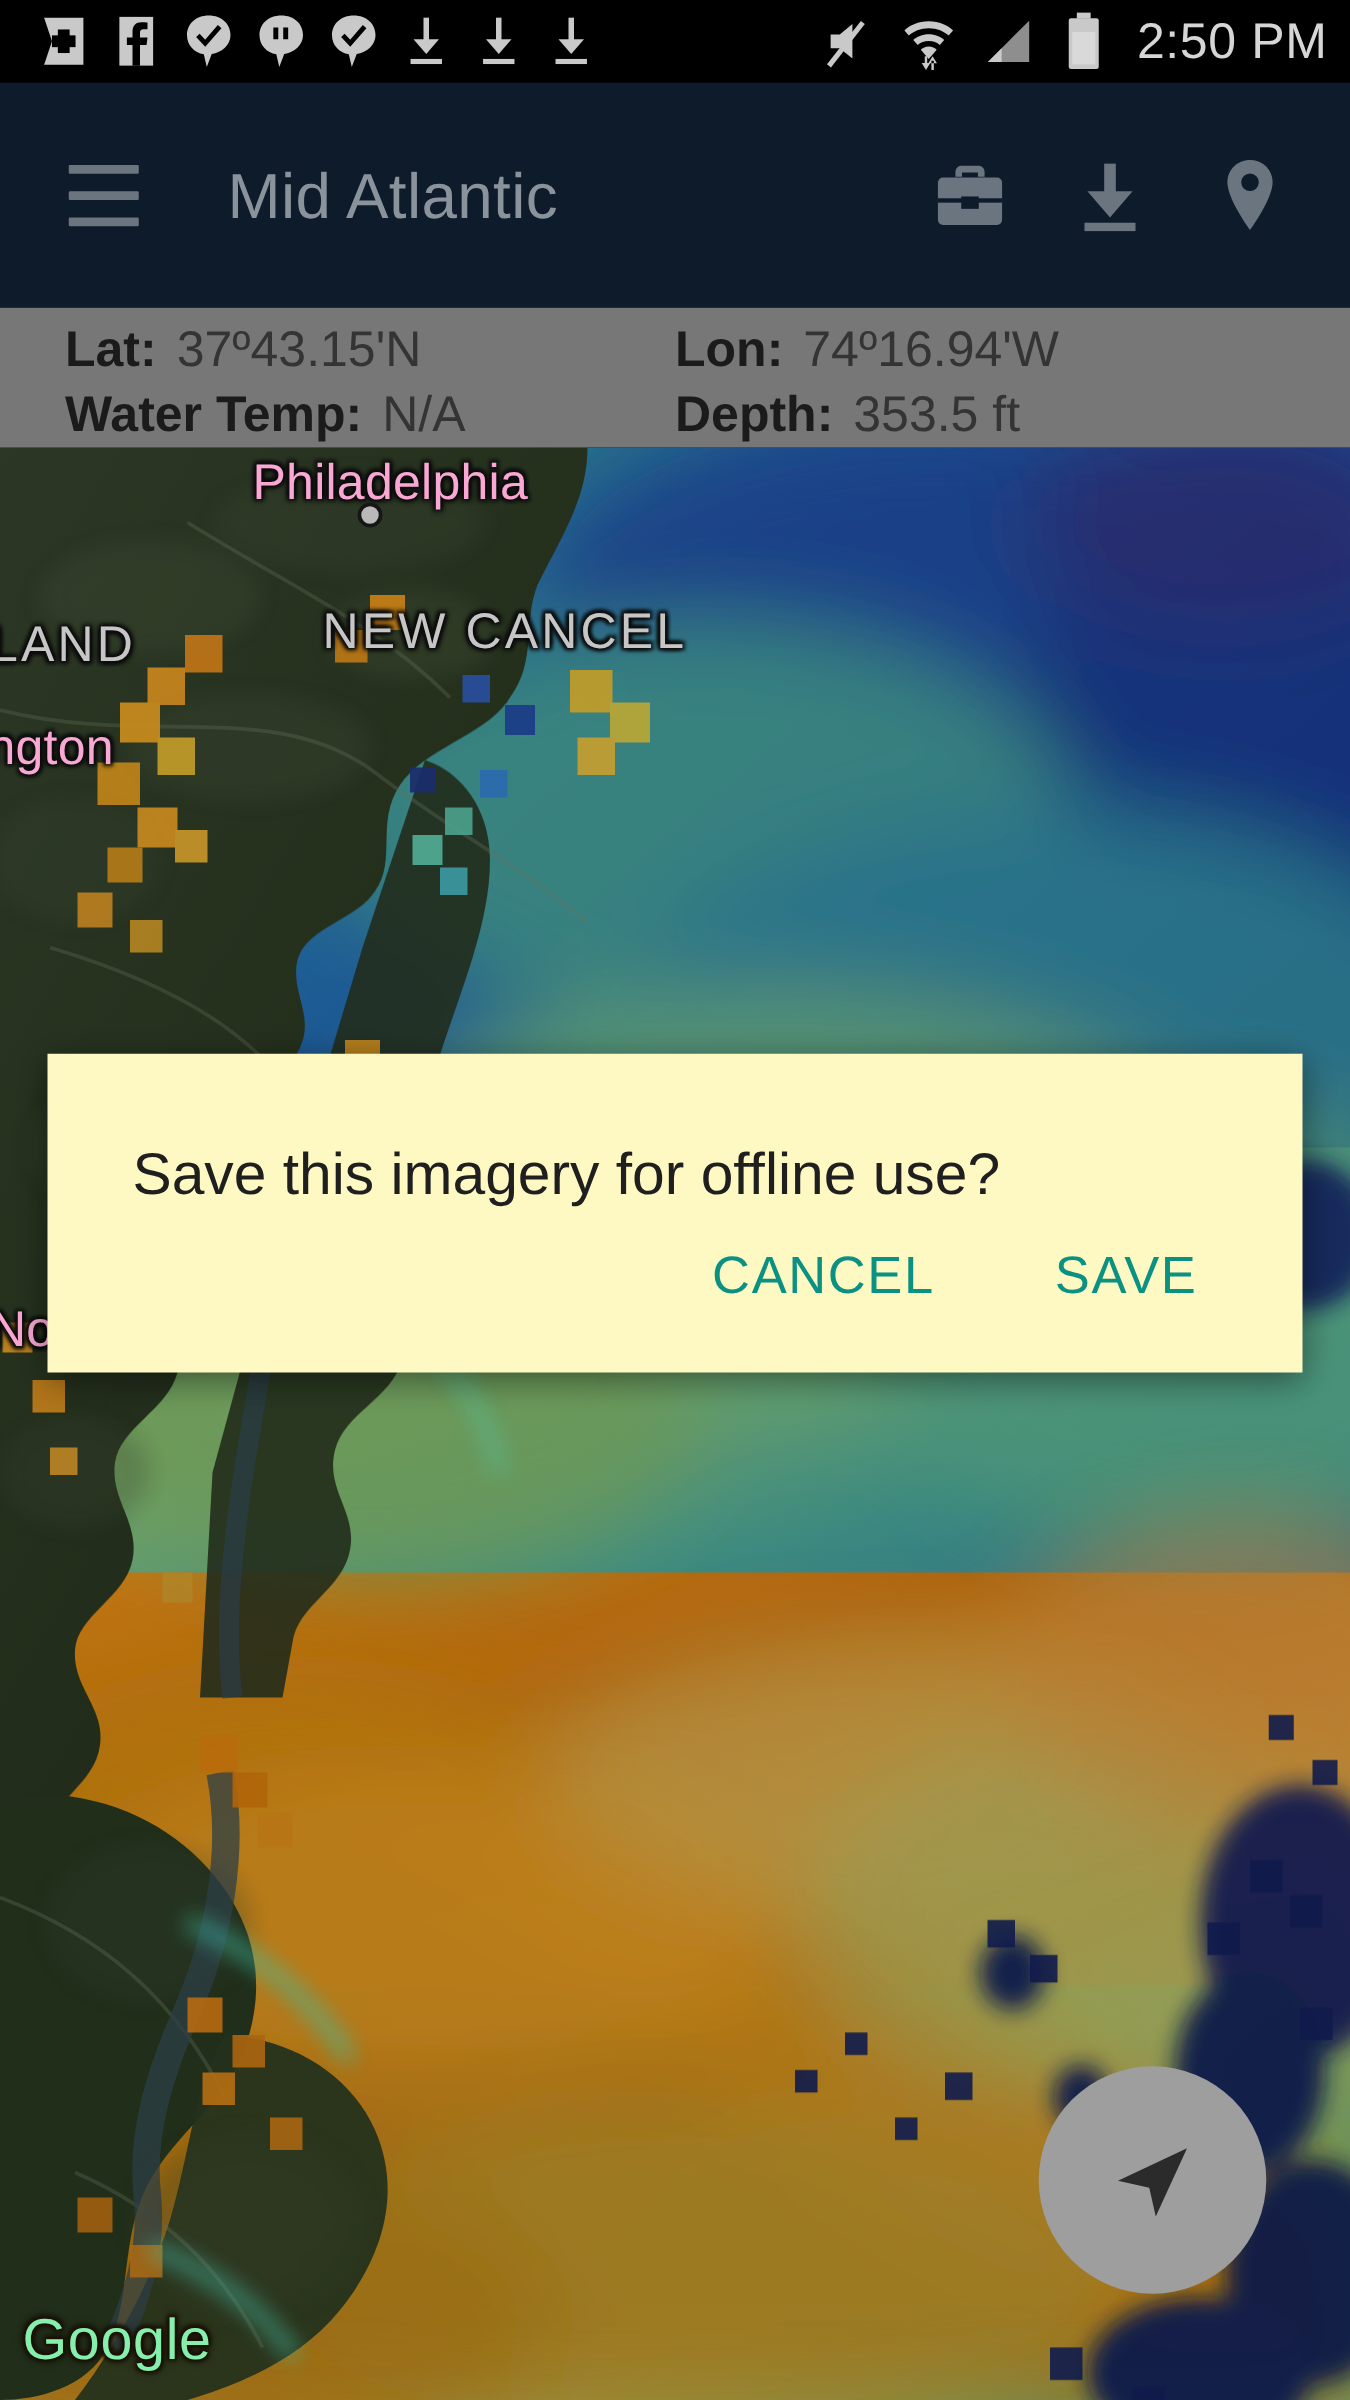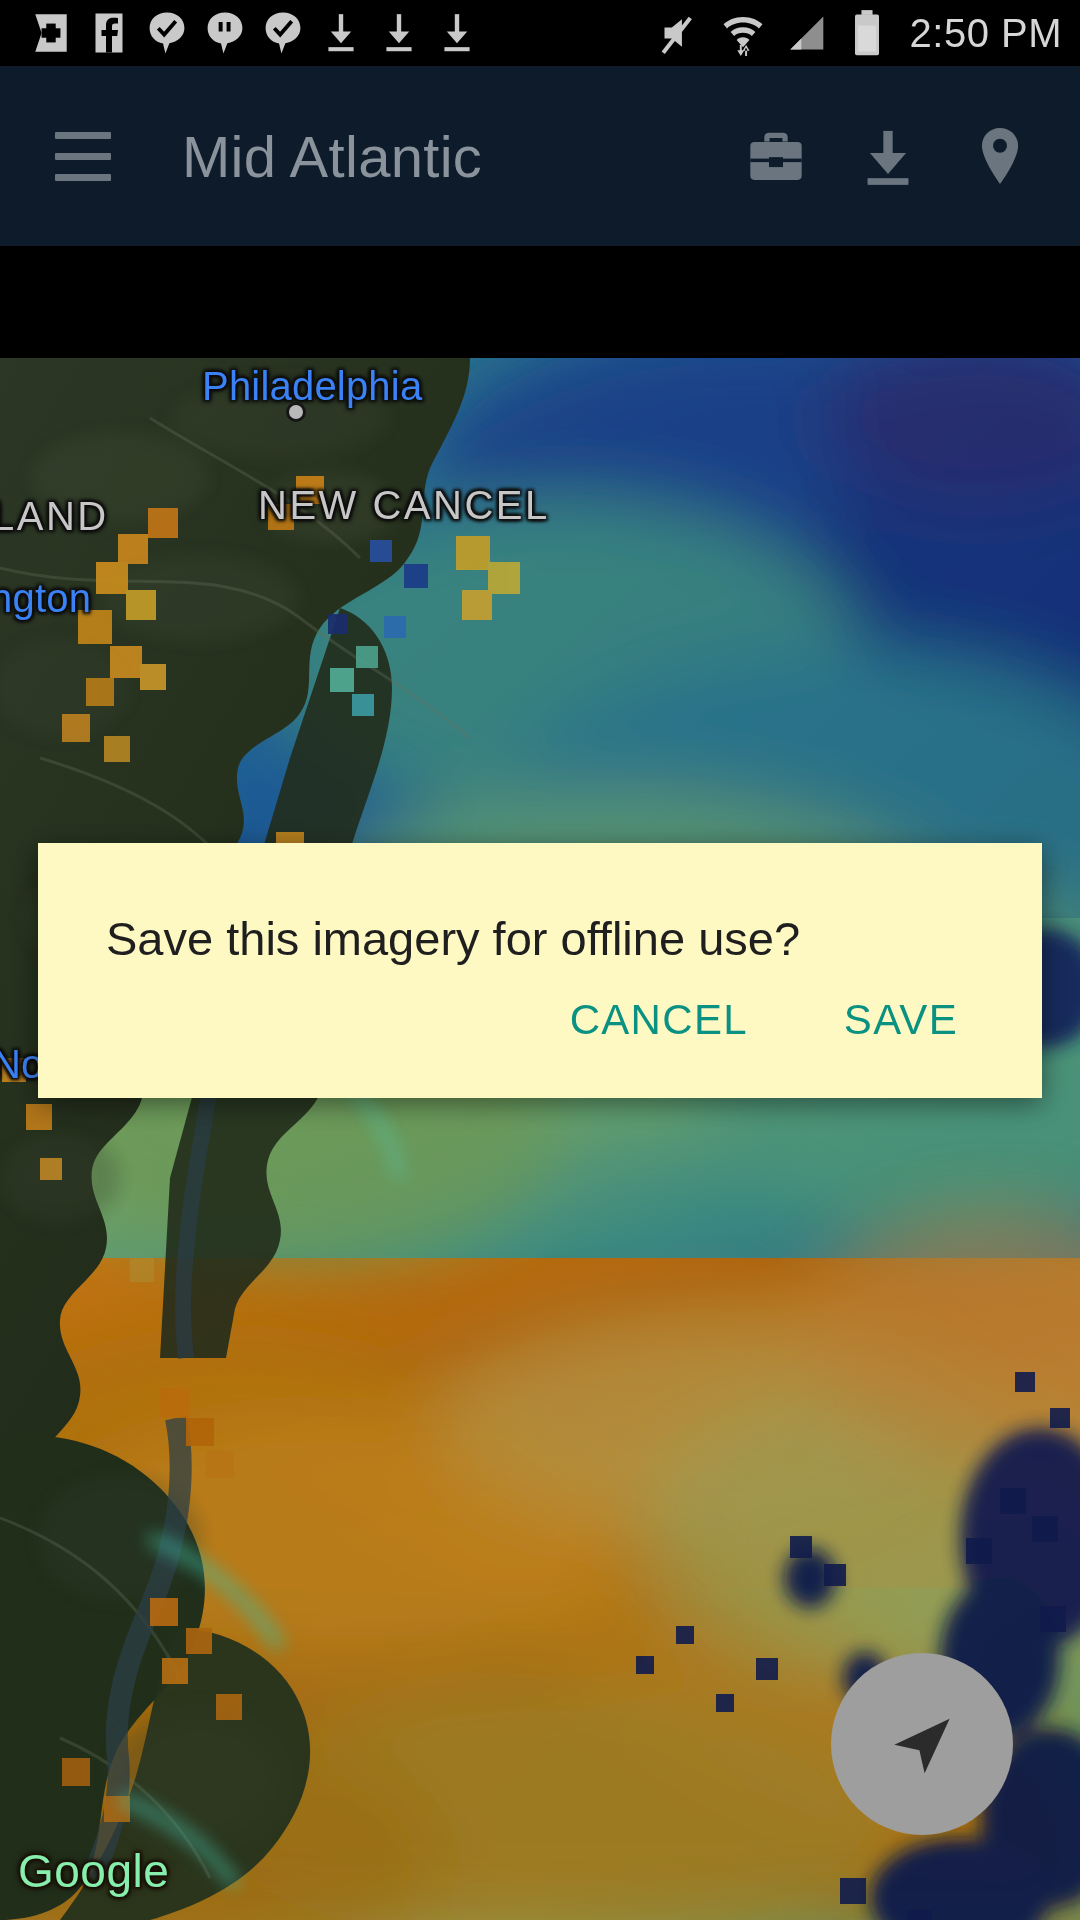--- a/index.html
+++ b/index.html
@@ -38,21 +38,21 @@
     display: flex; align-items: center;
     z-index: 30;
   }
   #nav-menu-button {
     width: 110px; height: 110px; margin-left: 28px;
     display: flex; flex-direction: column; justify-content: center;
     align-items: center; gap: 14px; cursor: pointer;
   }
   #nav-menu-button i { display: block; width: 56px; height: 7px; background: #6b7580; border-radius: 1px; }
   #app-title {
-    color: #8a939c; font-size: 58px; font-weight: 400;
+    color: #8a939c; font-size: 51px; font-weight: 400;
     margin-left: 44px; flex: 1; letter-spacing: 0.3px;
     white-space: nowrap;
   }
   .bar-action {
     width: 112px; height: 112px; display: flex;
     align-items: center; justify-content: center; cursor: pointer;
   }
   .bar-action svg { display: block; }
 
   
@@ -74,21 +74,21 @@
   #map {
     position: absolute; top: 358px; left: 0;
     width: 1080px; height: 1562px;
     overflow: hidden; background: #25341f;
     z-index: 10;
   }
   #map-canvas { position: absolute; inset: 0; width: 1080px; height: 1562px; }
 
   .map-label {
     position: absolute;
-    color: #3b82f6;
+    color: #f9a8d4;
     font-family: "Liberation Sans", sans-serif;
     text-shadow:
       -2px -2px 3px #0d0d0d, 2px -2px 3px #0d0d0d,
       -2px 2px 3px #0d0d0d, 2px 2px 3px #0d0d0d,
       0 0 6px #0d0d0d;
     white-space: nowrap;
     pointer-events: none;
   }
   .city-label { font-size: 40px; letter-spacing: 0.2px; }
   .state-label { font-size: 40px; letter-spacing: 2.5px; color: #c6c6c6; }
@@ -502,20 +502,42 @@
     </div>
 
     <div class="bar-action" style="margin-right:24px;">
       <svg width="70" height="70" viewBox="0 0 24 24">
         <path d="M12 2.4 C8.5 2.4 5.8 5.1 5.8 8.5 C5.8 13.2 12 21.6 12 21.6 C12 21.6 18.2 13.2 18.2 8.5 C18.2 5.1 15.5 2.4 12 2.4 Z" fill="#6b7580"></path>
         <circle cx="12" cy="8.5" r="2.4" fill="#0d1b2a"></circle>
       </svg>
     </div>
   </div>
 
+  <div id="info-panel">
+    <div class="info-row">
+      <div class="info-cell c1">
+        <span class="info-label">Lat:</span>
+        <span class="info-value">37º43.15'N</span>
+      </div>
+      <div class="info-cell c2">
+        <span class="info-label">Lon:</span>
+        <span class="info-value">74º16.94'W</span>
+      </div>
+    </div>
+    <div class="info-row">
+      <div class="info-cell c1">
+        <span class="info-label">Water Temp:</span>
+        <span class="info-value">N/A</span>
+      </div>
+      <div class="info-cell c2">
+        <span class="info-label">Depth:</span>
+        <span class="info-value">353.5 ft</span>
+      </div>
+    </div>
+  </div>
 
   <div id="dialog-scrim"></div>
   <div id="save-dialog">
     <div id="dialog-message">Save this imagery for offline use?</div>
     <div id="dialog-actions">
       <button class="dialog-btn" id="cancel-button">CANCEL</button>
       <button class="dialog-btn" id="save-button">SAVE</button>
     </div>
   </div>
 

